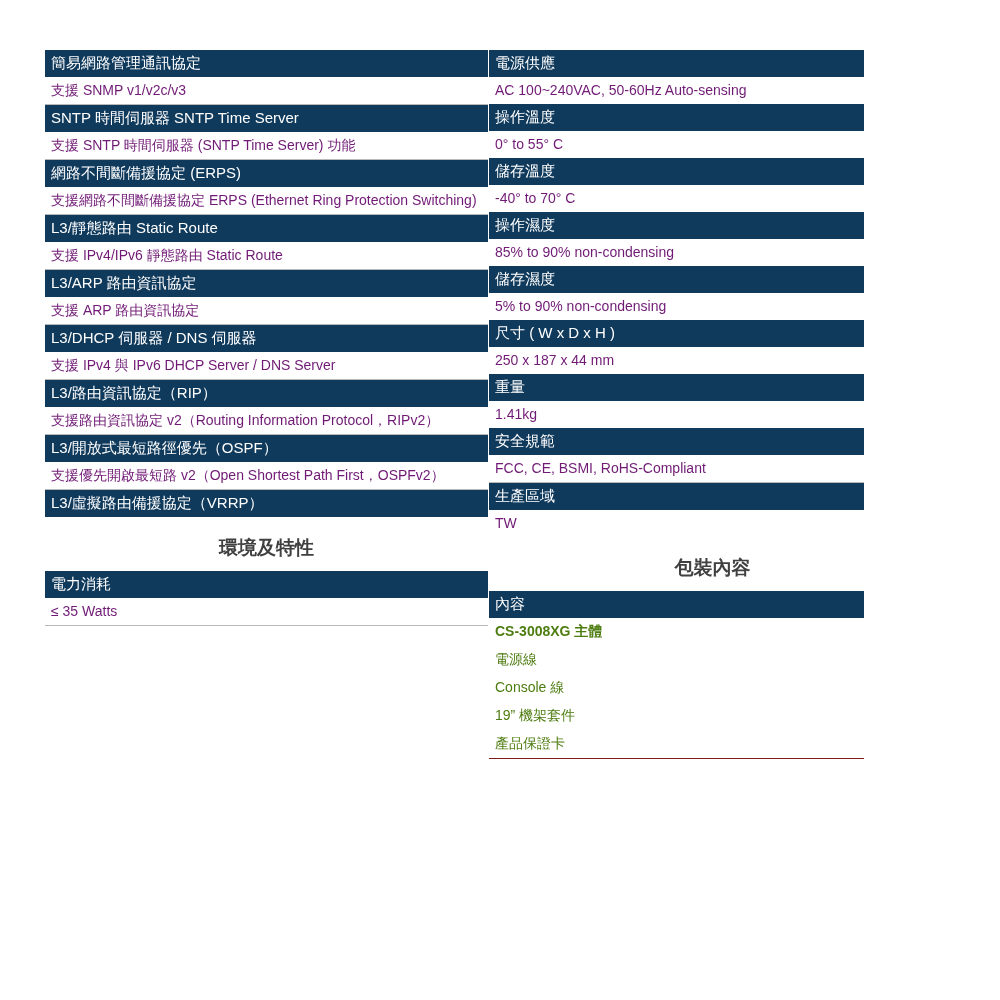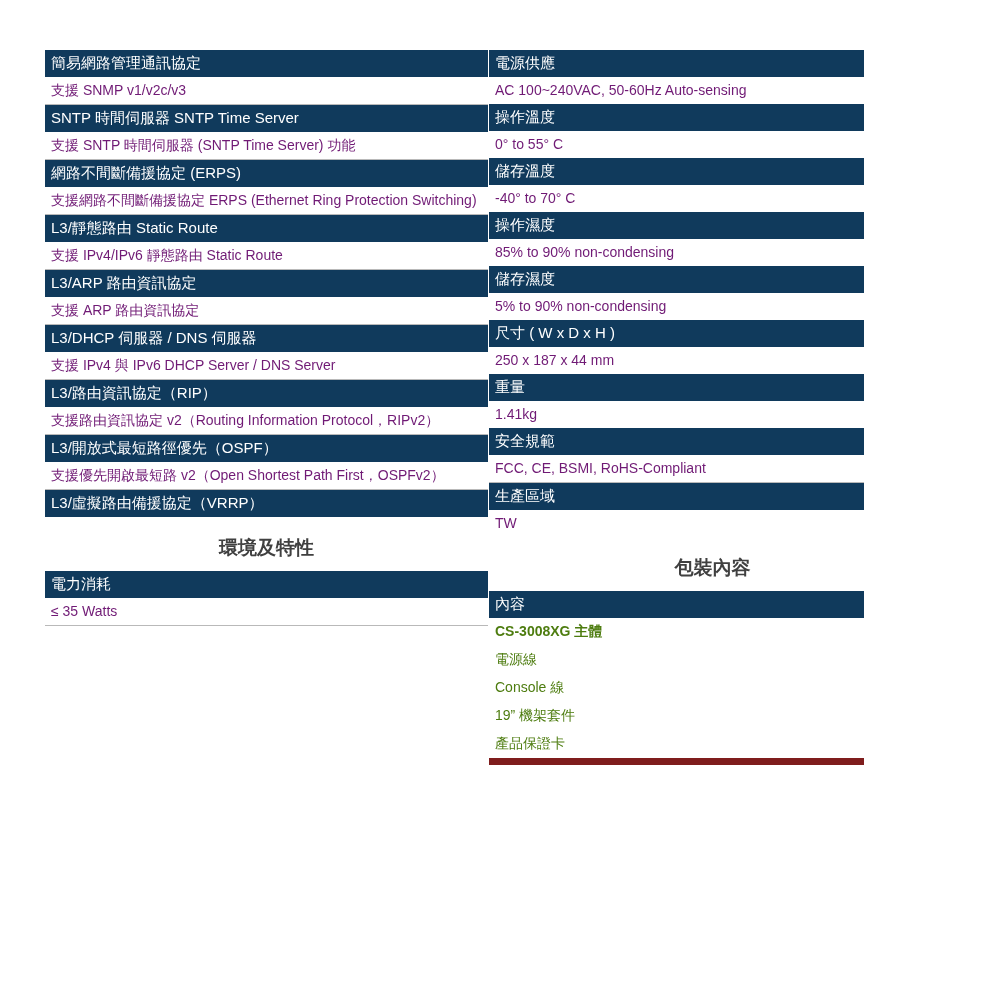--- a/index.html
+++ b/index.html
@@ -59,21 +59,21 @@
     display: flex;
     justify-content: space-between;
     align-items: baseline;
     font-size: 14px;
     color: #4d7c0f;
     line-height: 20px;
     padding: 3px 6px 4px 6px;
     box-sizing: border-box;
   }
   .pkg-row.last {
-    border-bottom: 7px solid #7f1d1d;
+    border-bottom: 1px solid #7f1d1d;
   }
   .pkg-row .qty {
     font-size: 13px;
     text-align: right;
   }
   .bold {
     font-weight: bold;
   }
 </style>
 </head>

